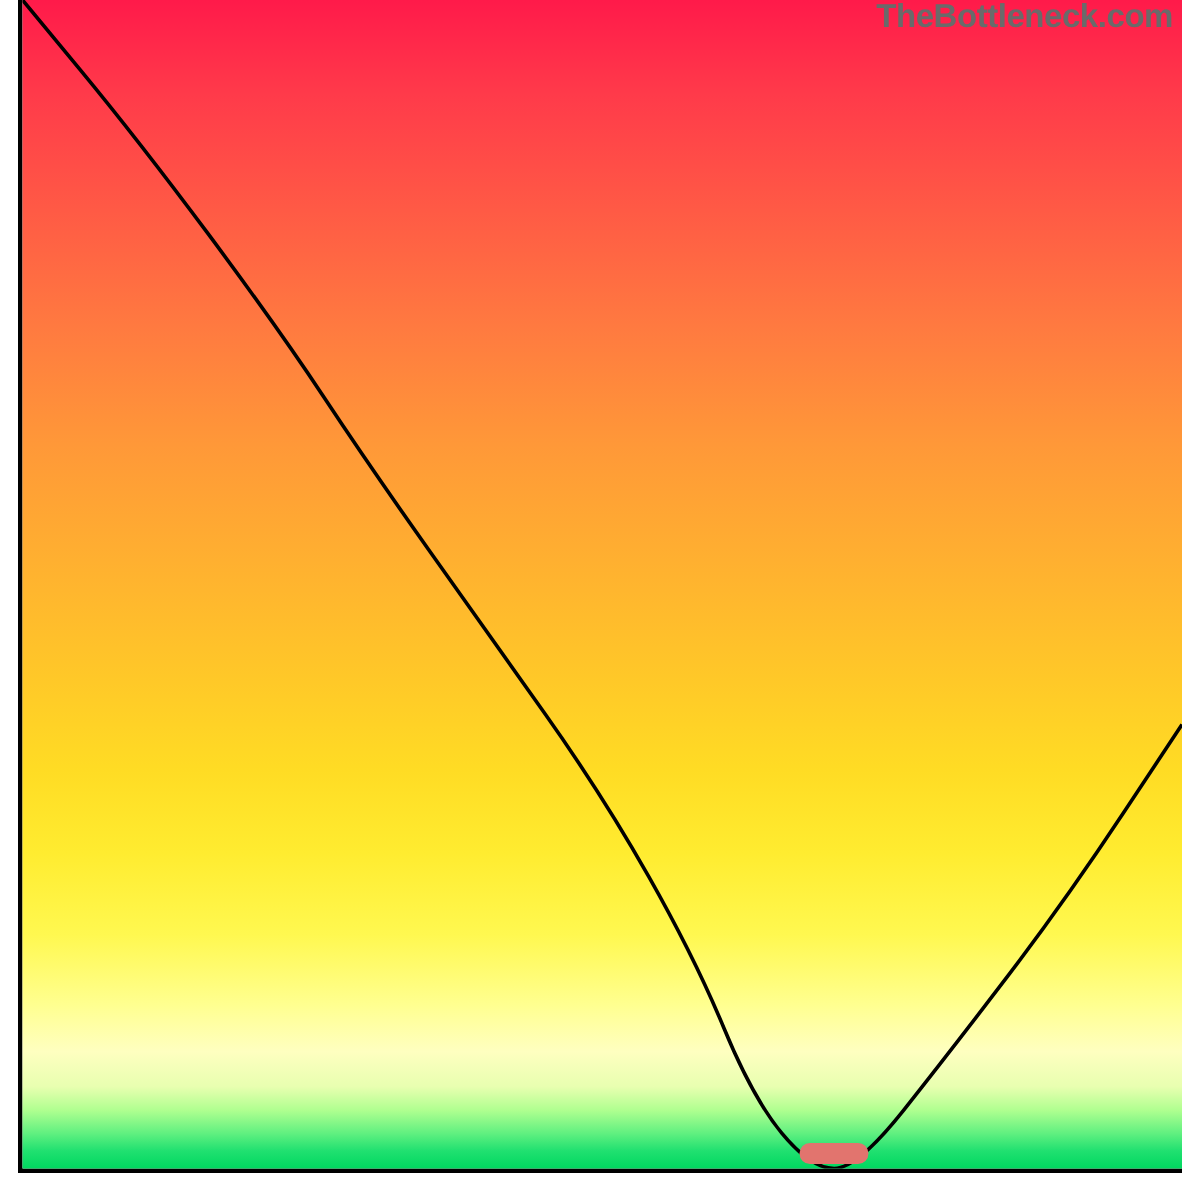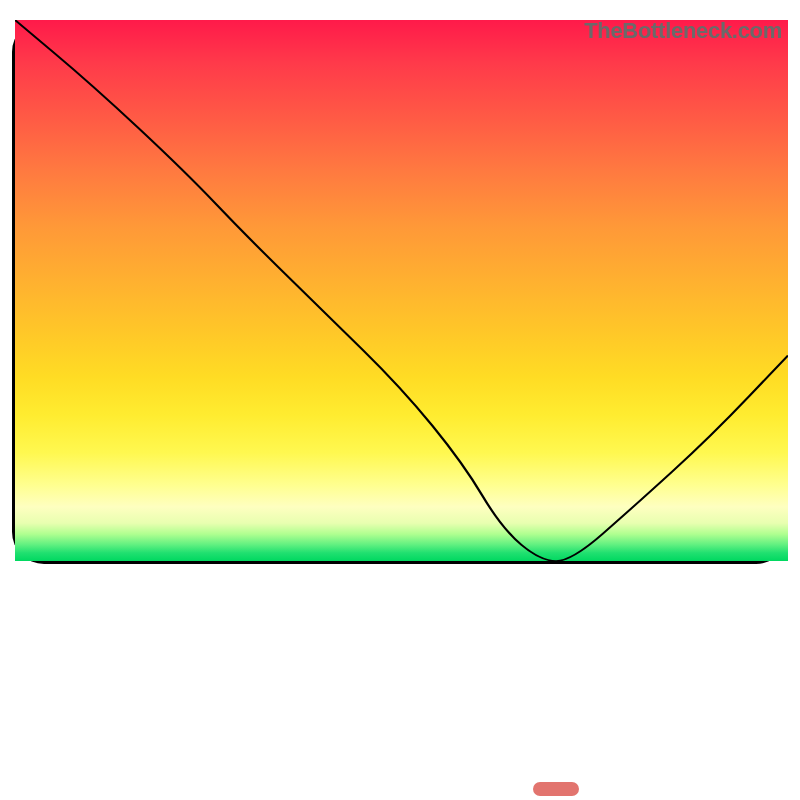--- a/index.html
+++ b/index.html
@@ -12,27 +12,26 @@
     overflow: hidden;
   }
   .chart-wrapper {
     position: relative;
     width: 800px;
     height: 800px;
   }
   .plot-area {
     position: absolute;
     left: 12px;
-    top: 20px;
+    top: 0;
     width: 776px;
-    height: 544px;
+    height: 782px;
     border-left: 3px solid #000;
     border-bottom: 3px solid #000;
     box-sizing: border-box;
-    border-radius: 32px;
   }
   .gradient-bg {
     position: absolute;
     left: 0;
     top: 0;
     right: 0;
     bottom: 0;
     background: linear-gradient(
       to bottom,
       #ff1a4a 0%,

